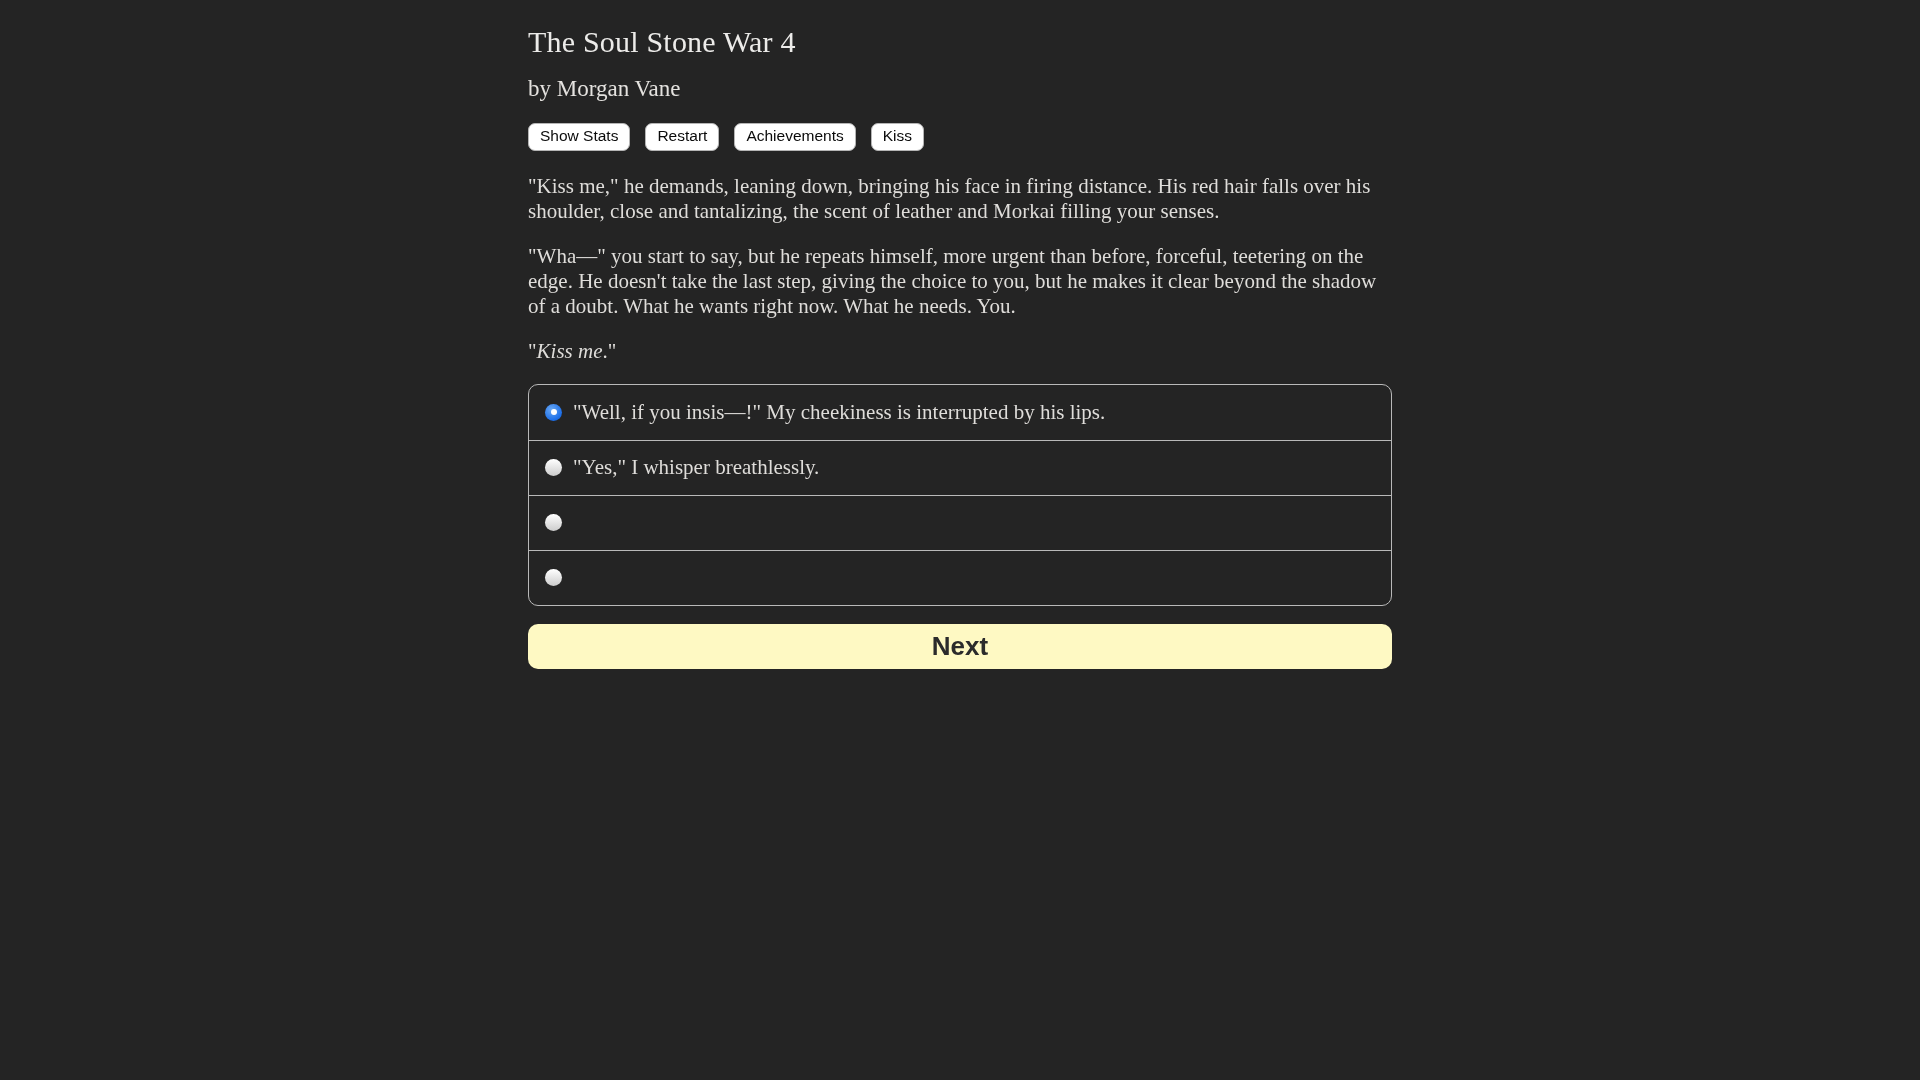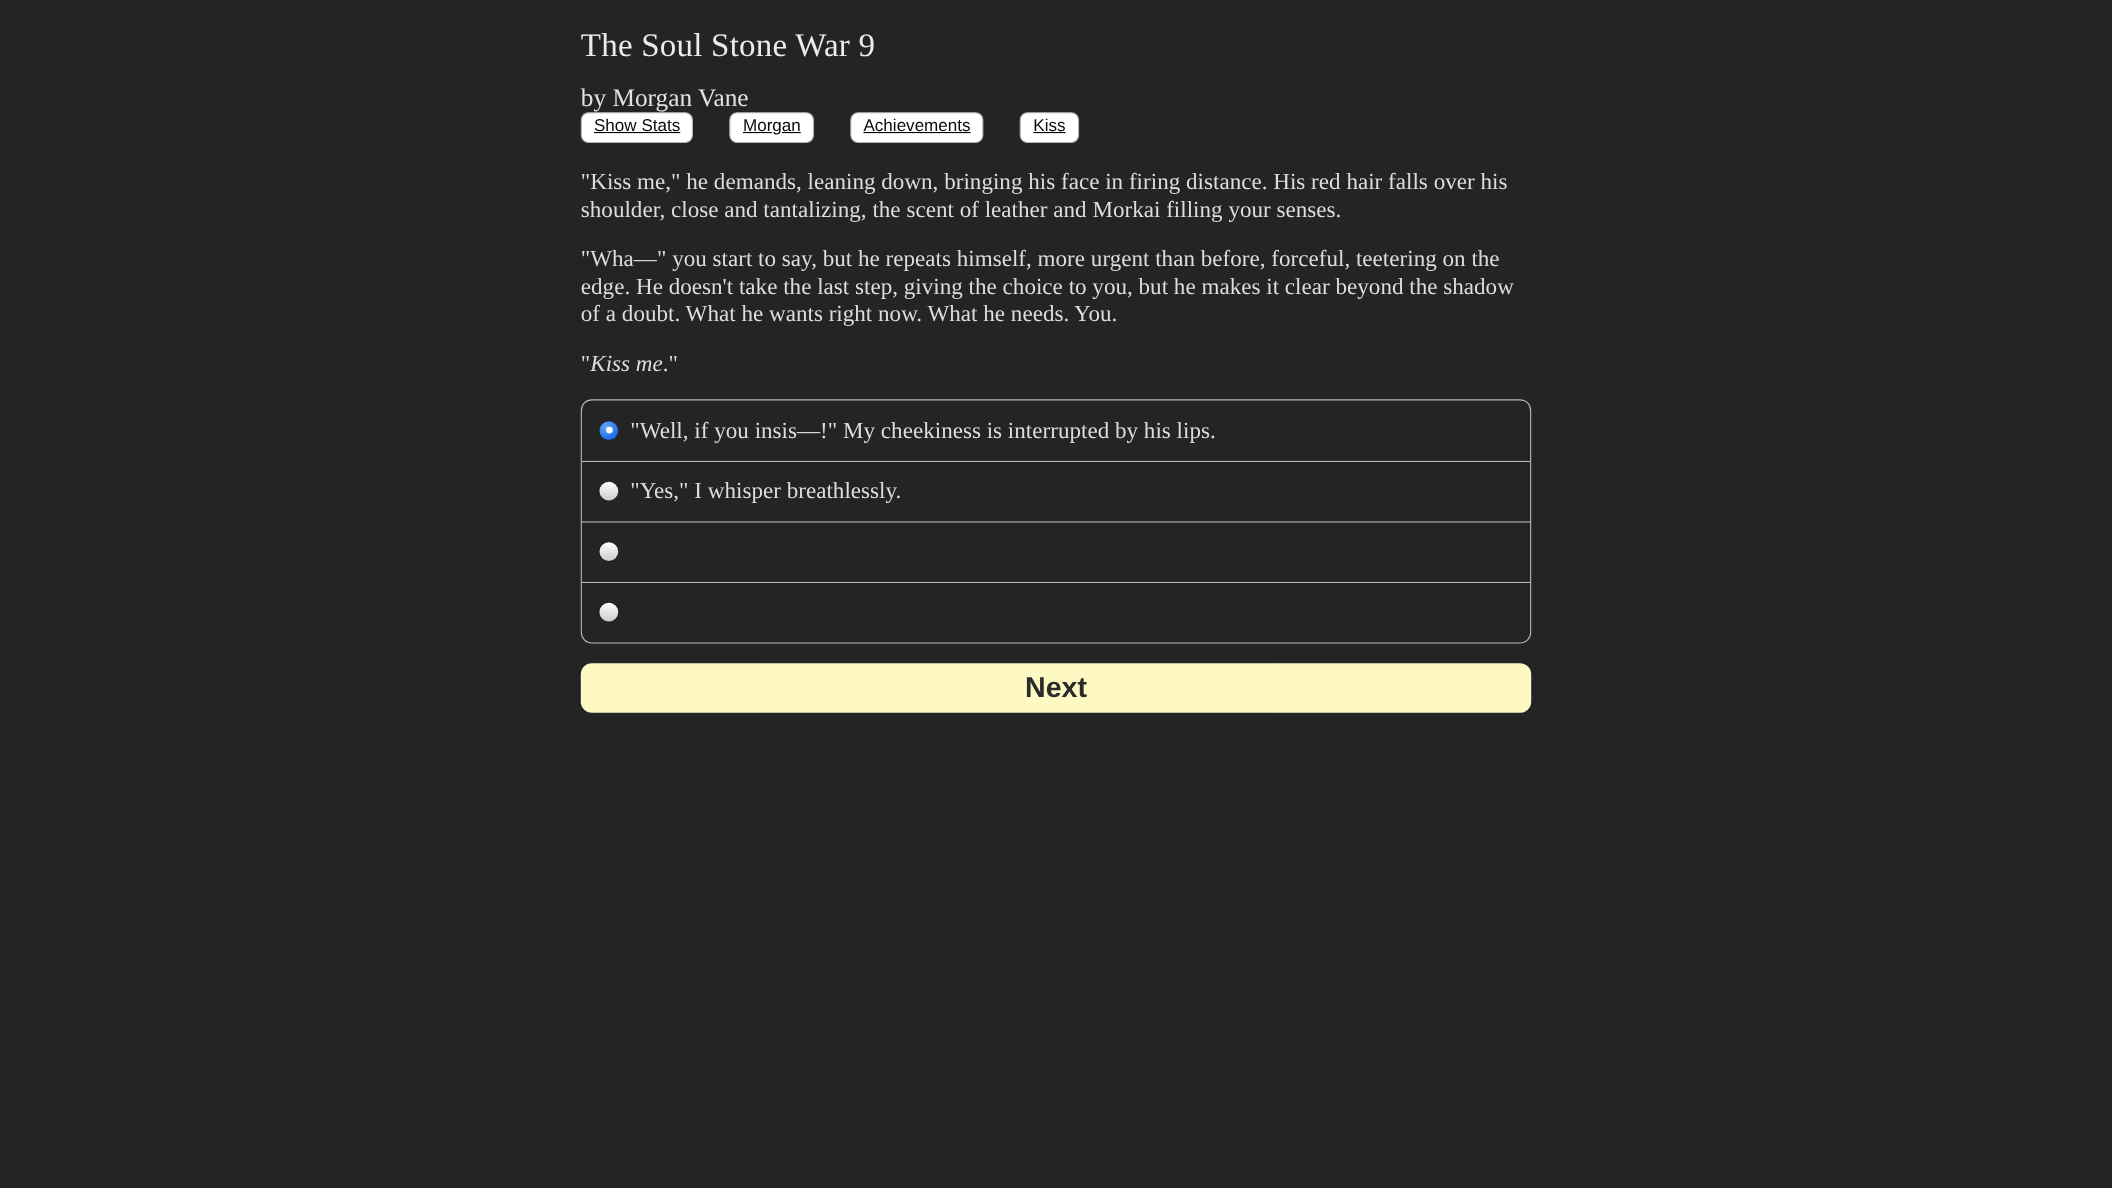--- a/index.html
+++ b/index.html
@@ -22,23 +22,23 @@
     color: #ecebe9;
     margin: 0;
     letter-spacing: 0.2px;
   }
   .byline {
     font-size: 23px;
     color: #e4e2df;
     margin-top: 17px;
   }
   .toolbar {
+    margin-top: 21px;
     display: flex;
-    gap: 33px;
-    text-decoration: underline;
+    gap: 15px;
   }
   .tbtn {
     font-family: "Liberation Sans", sans-serif;
     font-size: 15.5px;
     line-height: 1.2;
     background: #ffffff;
     color: #0a0a0a;
     border: 1px solid #b5b5b5;
     border-radius: 7px;
     padding: 3px 11px 4px;
@@ -107,27 +107,27 @@
     border: none;
     border-radius: 10px;
     cursor: pointer;
   }
 </style>
 </head>
 <body>
 
 <div class="container">
 
-  <h1 class="game-title">The Soul Stone War 9</h1>
+  <h1 class="game-title">The Soul Stone War 4</h1>
 
   <div class="byline">by Morgan Vane</div>
 
   <div class="toolbar">
     <button class="tbtn">Show Stats</button>
-    <button class="tbtn">Morgan</button>
+    <button class="tbtn">Restart</button>
     <button class="tbtn">Achievements</button>
     <button class="tbtn">Kiss</button>
   </div>
 
   <div class="story">
     <p>"Kiss me," he demands, leaning down, bringing his face in firing distance. His red hair falls over his shoulder, close and tantalizing, the scent of leather and Morkai filling your senses.</p>
     <p>"Wha—" you start to say, but he repeats himself, more urgent than before, forceful, teetering on the edge. He doesn't take the last step, giving the choice to you, but he makes it clear beyond the shadow of a doubt. What he wants right now. What he needs. You.</p>
     <p><span>"</span><em>Kiss me</em><span>."</span></p>
   </div>
 

